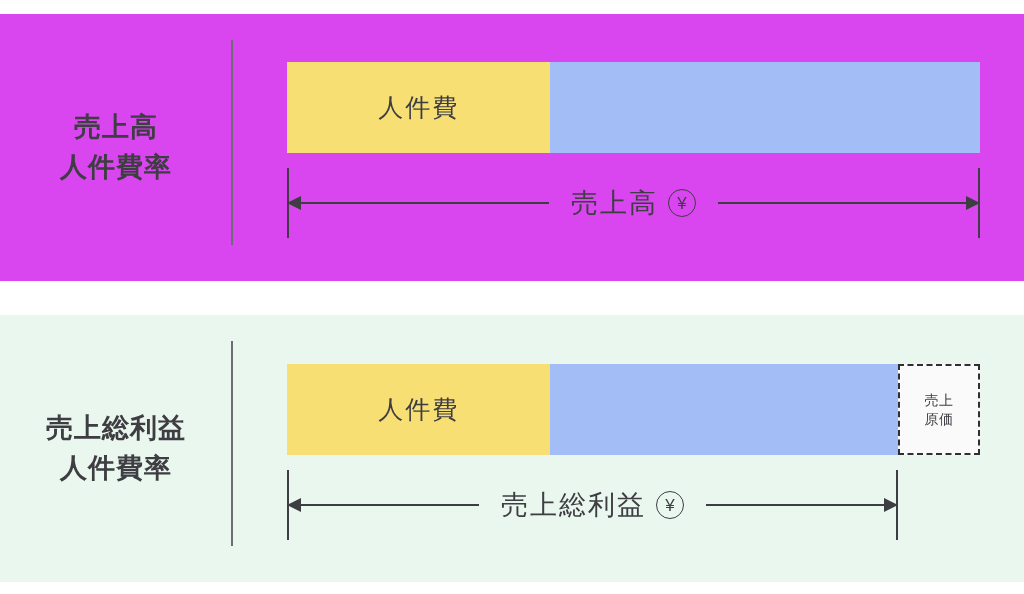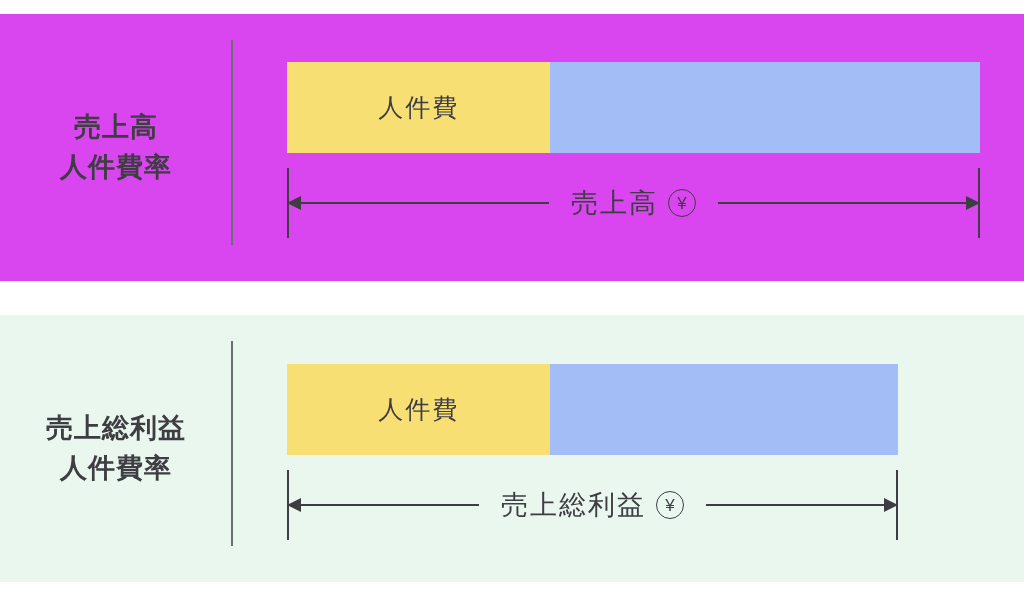--- a/index.html
+++ b/index.html
@@ -231,20 +231,24 @@
       <span class="caption-line">人件費率</span>
     </div>
 
     <div class="divider"></div>
 
     <div class="bar">
       <div class="bar-seg bar-seg--labor" style="width:38%">
         <span>人件費</span>
       </div>
       <div class="bar-seg bar-seg--rest" style="width:50.2%"></div>
+      <div class="bar-seg bar-seg--cost" style="width:11.8%">
+        <span class="cost-line">売上</span>
+        <span class="cost-line">原価</span>
+      </div>
     </div>
 
     <div class="measure">
       <div class="tick tick--left"></div>
       <div class="tick tick--right"></div>
       <div class="measure-row">
         <div class="arrow-seg arrow-seg--left"></div>
         <div class="measure-label">
           <span>売上総利益</span>
           <span class="yen-badge">¥</span>

